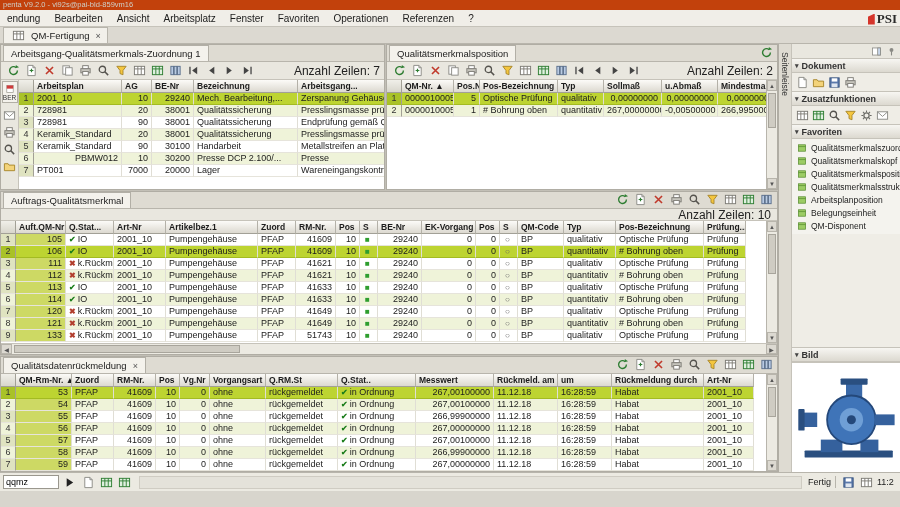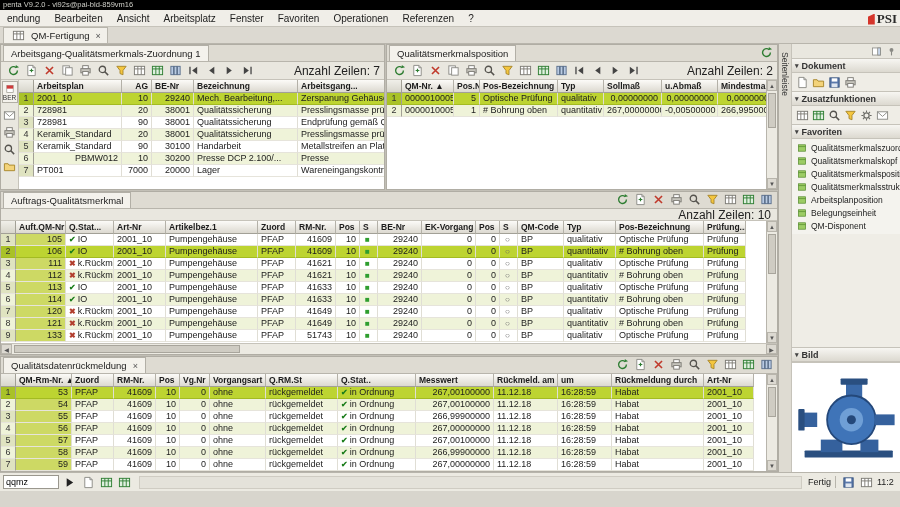--- a/index.html
+++ b/index.html
@@ -1,17 +1,17 @@
 <!DOCTYPE html>
 <html><head>
 <meta charset="utf-8">
 <style>
 *{margin:0;padding:0;box-sizing:border-box}
 html,body{width:900px;height:507px;overflow:hidden;font-family:"Liberation Sans",sans-serif;background:#d8d5cd;font-size:10px;color:#1c1c1c}
-.titlebar{height:10px;background:#000000;color:#cfcfc8;font-size:7.5px;line-height:10px;padding-left:3px;overflow:hidden}
+.titlebar{height:10px;background:#c2410c;color:#cfcfc8;font-size:7.5px;line-height:10px;padding-left:3px;overflow:hidden}
 .menubar{height:17px;background:#f0eee8;border-bottom:1px solid #c6c3ba;display:flex;align-items:center;position:relative}
 .mitem{padding:2px 7px;font-size:10px;white-space:nowrap}
 .logo{position:absolute;right:3px;top:1px;display:flex;align-items:center;gap:2px;font-family:"Liberation Serif",serif;font-weight:bold;font-size:13px;color:#2b2b2b}
 .logo-red{width:7px;height:11px;background:#d5352b;clip-path:polygon(0 100%,0 30%,100% 0,100% 100%)}
 .doctabs{height:17px;background:#dcd9d1;border-bottom:1px solid #b8b5ac;display:flex;align-items:flex-end;padding-left:3px}
 .doctab{height:16px;background:#f2f0ea;border:1px solid #b8b5ac;border-bottom:none;display:flex;align-items:center;gap:4px;padding:0 6px;font-size:9.5px}
 .tabclose{color:#555;font-size:9px;margin-left:2px}
 .main{display:flex;height:428px}
 .left{width:778px;display:flex;flex-direction:column;gap:1px;background:#c2bfb6}
 .row-top{display:flex;height:152px;gap:1px}
@@ -254,21 +254,21 @@
                     </svg>
                   </span>
                 </span>
             </div>
             <div class="tablewrap">
               <table class="grid" style="width: 389px;">
                   <thead>
                     <tr>
                       <th class="rn"></th>
                       <th style="width: 88px;">Arbeitsplan</th>
-                      <th style="width: 30px; text-align: right;">AG</th>
+                      <th style="width: 30px;">AG</th>
                       <th style="width: 42px;">BE-Nr</th>
                       <th style="width: 104px;">Bezeichnung</th>
                       <th style="width: 110px;">Arbeitsgang...</th>
                     </tr>
                   </thead>
                   <tbody>
                     <tr class="sel">
                       <td class="rn">1</td>
                       <td class="c0" style="text-align: left;">2001_10</td>
                       <td style="text-align: right;">10</td>

